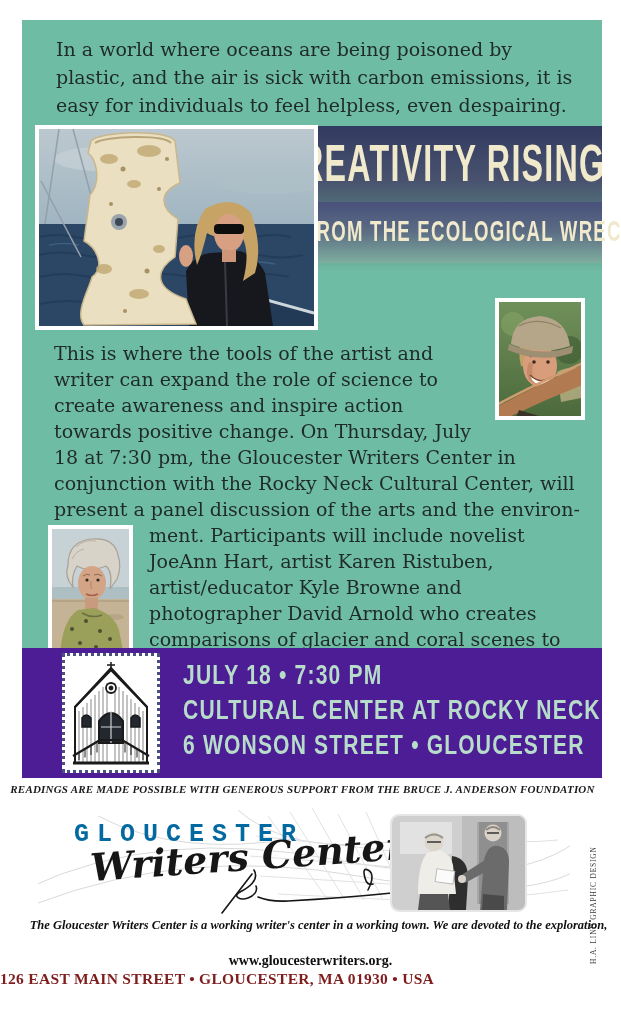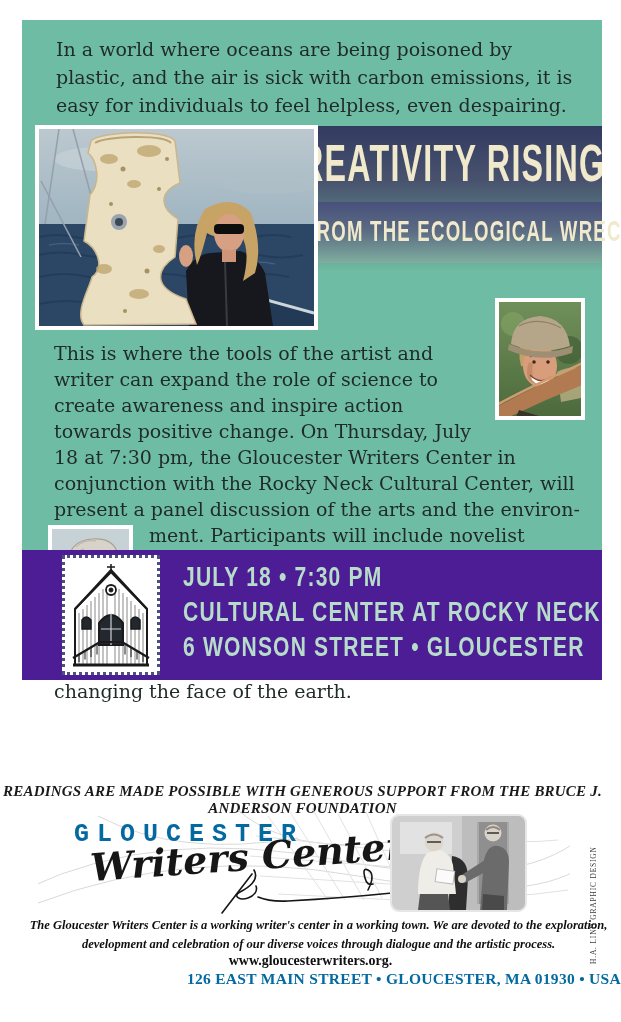--- a/index.html
+++ b/index.html
@@ -1,20 +1,20 @@
 <!DOCTYPE html>
 <html><head>
 <meta charset="utf-8">
 <style>
   html,body{margin:0;padding:0;}
   #page{position:relative;width:621px;height:1022px;background:#ffffff;overflow:hidden;
         font-family:"Liberation Serif",serif;}
 
   
-  .poster{position:absolute;left:22px;top:20px;width:580px;height:660px;background:#6fbca4;}
+  .poster{position:absolute;left:22px;top:20px;width:580px;height:758px;background:#6fbca4;}
 
   .intro{position:absolute;left:34px;top:15px;width:522px;
          font-family:"DejaVu Serif",serif;font-size:19px;line-height:28px;color:#1f2b27;}
 
   .banner{position:absolute;left:177px;top:106px;right:0;height:146px;
           background:linear-gradient(180deg,#323b60 0%,#49536f 38%,#5f9488 78%,#6fbca4 100%);}
   .banner-title{position:absolute;left:0;right:0;top:8px;text-align:center;
           font-family:"Liberation Sans",sans-serif;font-weight:bold;font-size:52px;line-height:58px;
           letter-spacing:2px;color:#f0e9cb;transform:scale(0.62,1.0);transform-origin:center;white-space:nowrap;}
   .subtitle-band{position:absolute;left:212px;top:182px;right:0;height:61px;
@@ -37,43 +37,43 @@
   .stamp{position:absolute;left:40px;top:5px;width:98px;height:120px;background:#ffffff;}
   .stamp::before{content:"";position:absolute;inset:0;border:3px dotted #4a5180;}
   .stamp svg{position:absolute;left:9px;top:8px;width:80px;height:104px;}
   .event-text{position:absolute;left:161px;top:10px;font-family:"Liberation Sans",sans-serif;
          font-weight:bold;color:#b7dcc9;}
   .event-line{font-size:27px;line-height:35px;letter-spacing:1.5px;transform:scaleX(0.78);
          transform-origin:left;white-space:nowrap;}
 
   
   .support-note{position:absolute;left:0;right:16px;top:783px;text-align:center;
-         font-style:italic;font-weight:bold;font-size:15px;letter-spacing:0.2px;color:#1a1a1a;}
+         font-style:italic;font-weight:bold;font-size:11px;letter-spacing:0.2px;color:#1a1a1a;}
 
   .logo-block{position:absolute;left:38px;top:808px;width:532px;height:102px;}
   .logo-texture{position:absolute;inset:0;opacity:0.85;}
   .logo-gloucester{position:absolute;left:36px;top:12px;font-family:Liberation Mono, monospace;
          font-weight:bold;font-size:25px;letter-spacing:8px;color:#0369a1;}
   .logo-script{position:absolute;left:52px;top:26px;font-family:"DejaVu Serif",serif;
          font-style:italic;font-weight:bold;font-size:38px;color:#161616;transform:rotate(-4deg);white-space:nowrap;}
   .logo-signature{position:absolute;left:180px;top:60px;width:180px;height:46px;}
   .photo-men{position:absolute;left:352px;top:6px;width:133px;height:94px;border-radius:9px;
          overflow:hidden;border:2px solid #e6e6e6;}
   .photo-men svg{display:block;width:100%;height:100%;}
 
   .credit-vertical{position:absolute;left:589px;top:848px;height:116px;width:12px;
          writing-mode:vertical-rl;transform:rotate(180deg);font-size:7.5px;letter-spacing:0.8px;
          color:#3a3a3a;white-space:nowrap;}
 
   .mission{position:absolute;left:0;right:0;top:916px;text-align:center;
          font-style:italic;font-weight:bold;font-size:12.5px;line-height:19px;color:#101010;padding-left:16px;}
   .website{position:absolute;left:0;right:0;top:953px;text-align:center;
          font-weight:bold;font-size:14px;color:#101010;}
-  .address{position:absolute;left:0;right:0;top:970px;text-align:right;
-         font-weight:bold;font-size:15.5px;letter-spacing:0.3px;color:#0369a1;}
+  .address{position:absolute;left:0;right:0;top:970px;text-align:left;
+         font-weight:bold;font-size:15.5px;letter-spacing:0.3px;color:#7f1d1d;}
 </style>
 </head>
 <body>
 
 <div id="page">
 
   <div class="poster">
 
     <div class="intro">In a world where oceans are being poisoned by plastic, and the air is sick with carbon emissions, it is easy for individuals to feel helpless, even despairing.</div>
 
@@ -293,18 +293,17 @@
         <circle cx="70" cy="63" r="4" fill="#d9d2c8"></circle>
         <path d="M90,94 l22,0 0,-14 -21,-2z" fill="#4a4a4a"></path>
       </svg>
     </div>
   </div>
 
   <div class="credit-vertical">H.A. LIND GRAPHIC DESIGN</div>
 
   <div class="mission">
     <div>The Gloucester Writers Center is a working writer's center in a working town. We are devoted to the exploration,</div>
-    <div>development and celebration of our diverse voices through dialogue and the artistic process.</div>
   </div>
   <div class="website">www.gloucesterwriters.org.</div>
   <div class="address">126 EAST MAIN STREET • GLOUCESTER, MA 01930 • USA</div>
 
 </div>
 
 </body></html>

